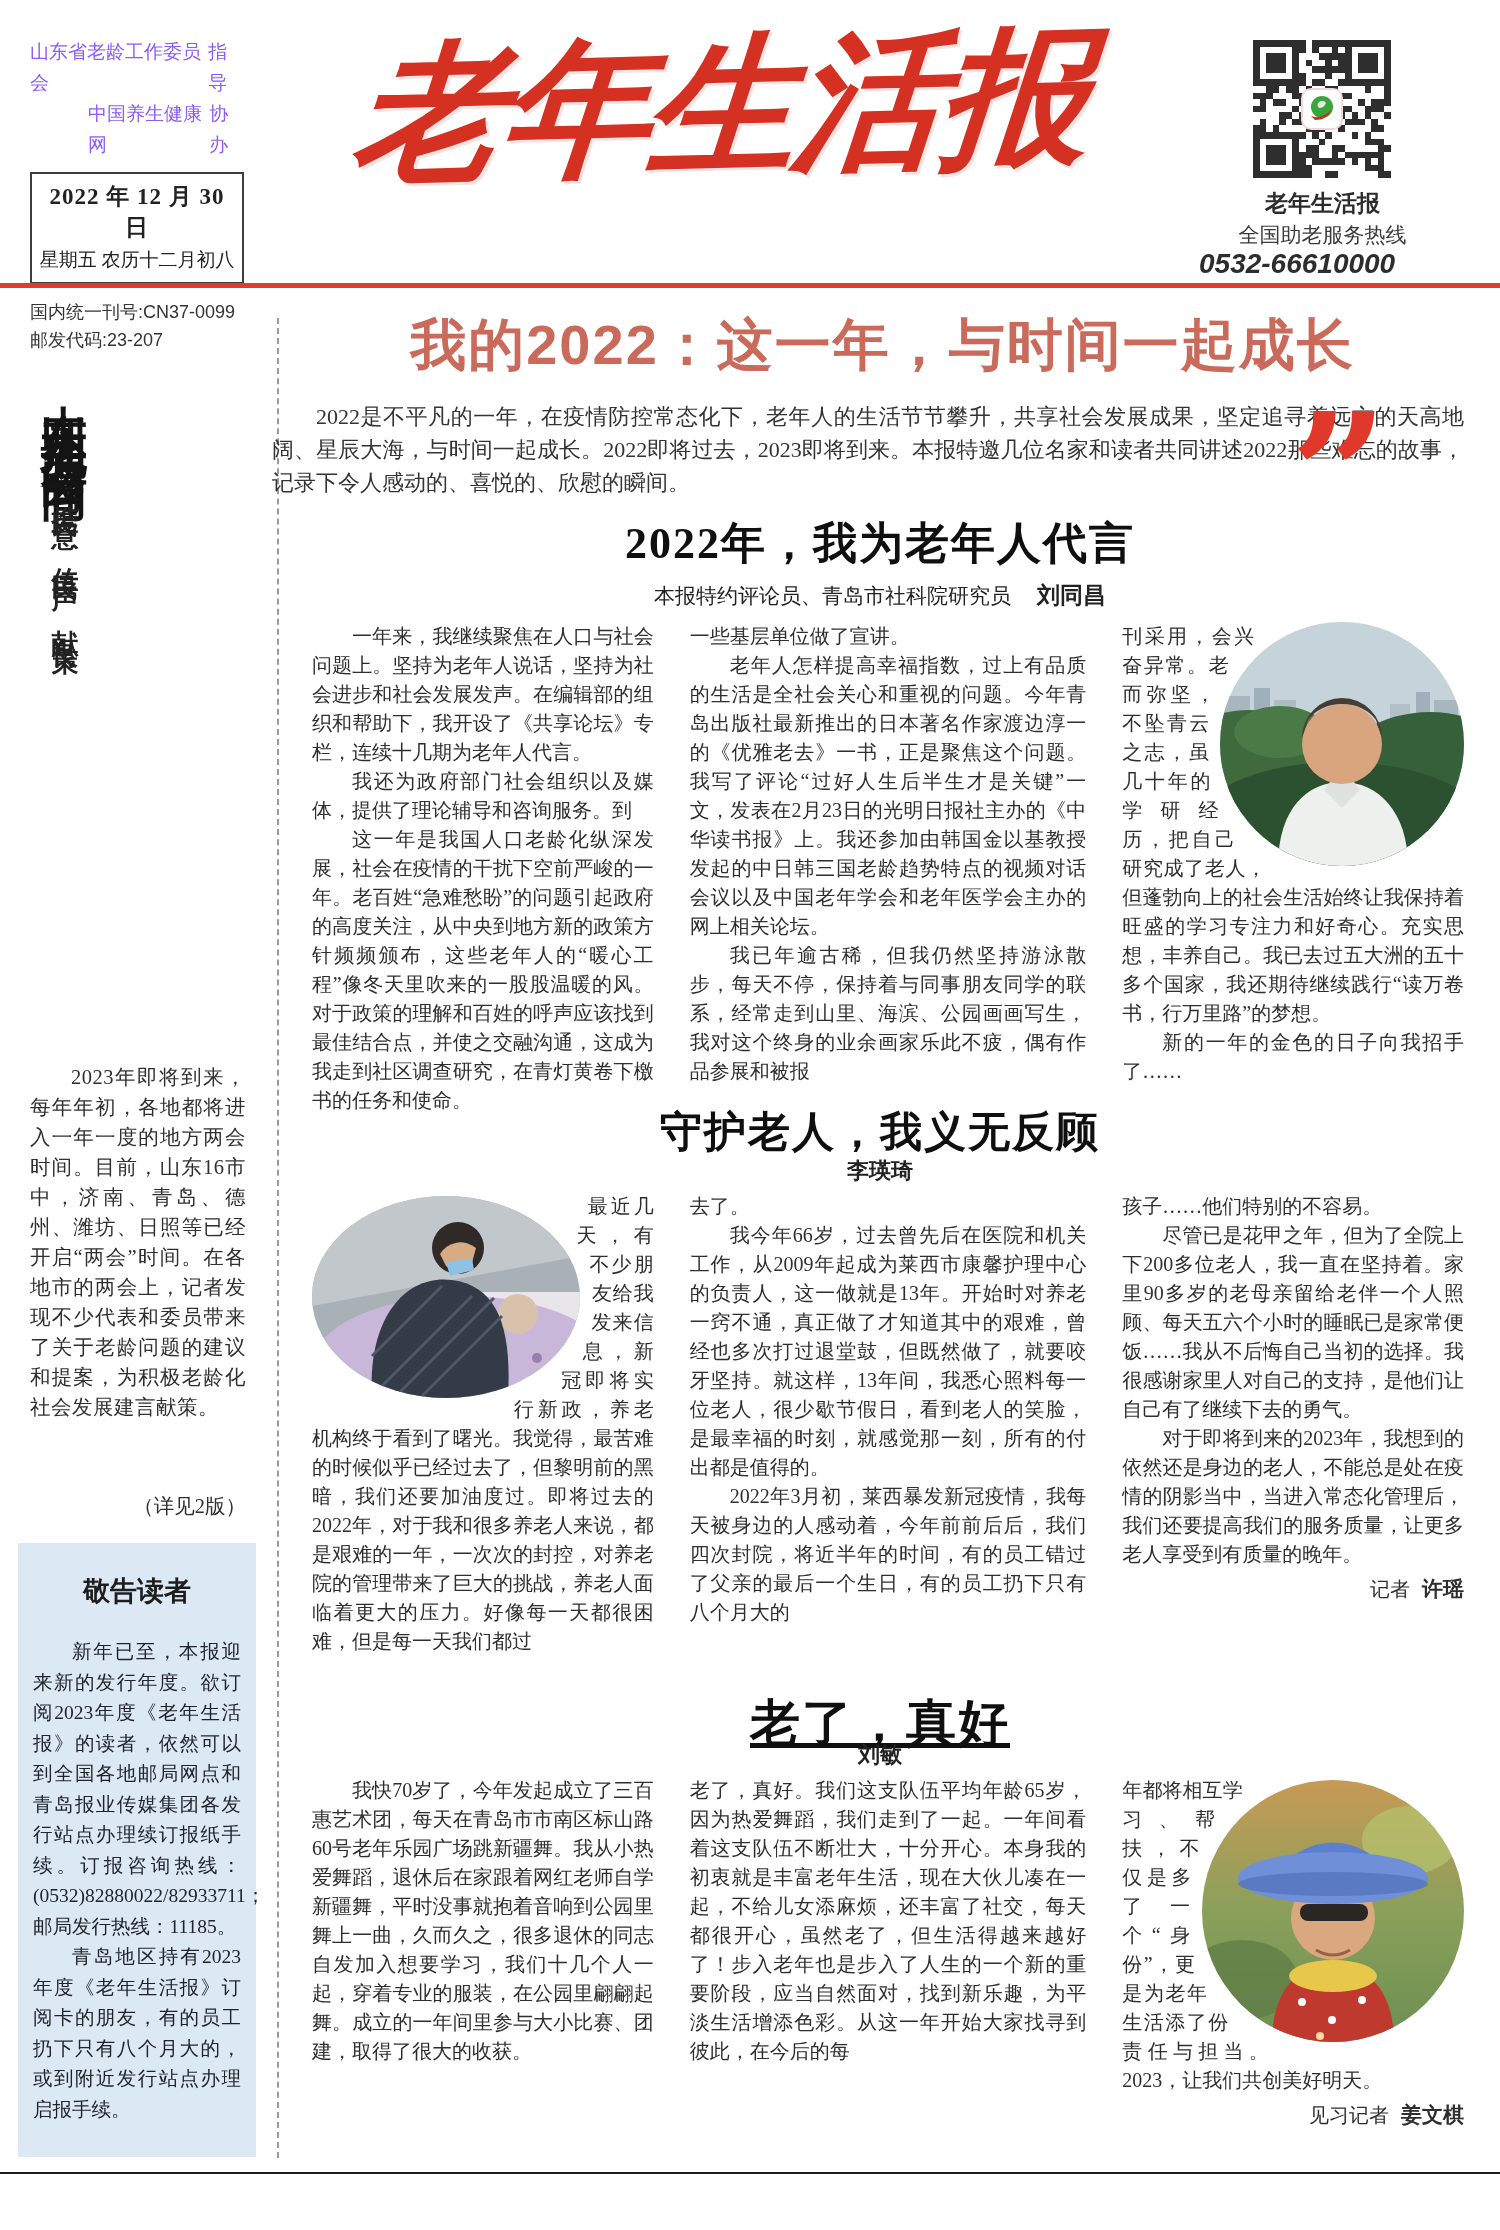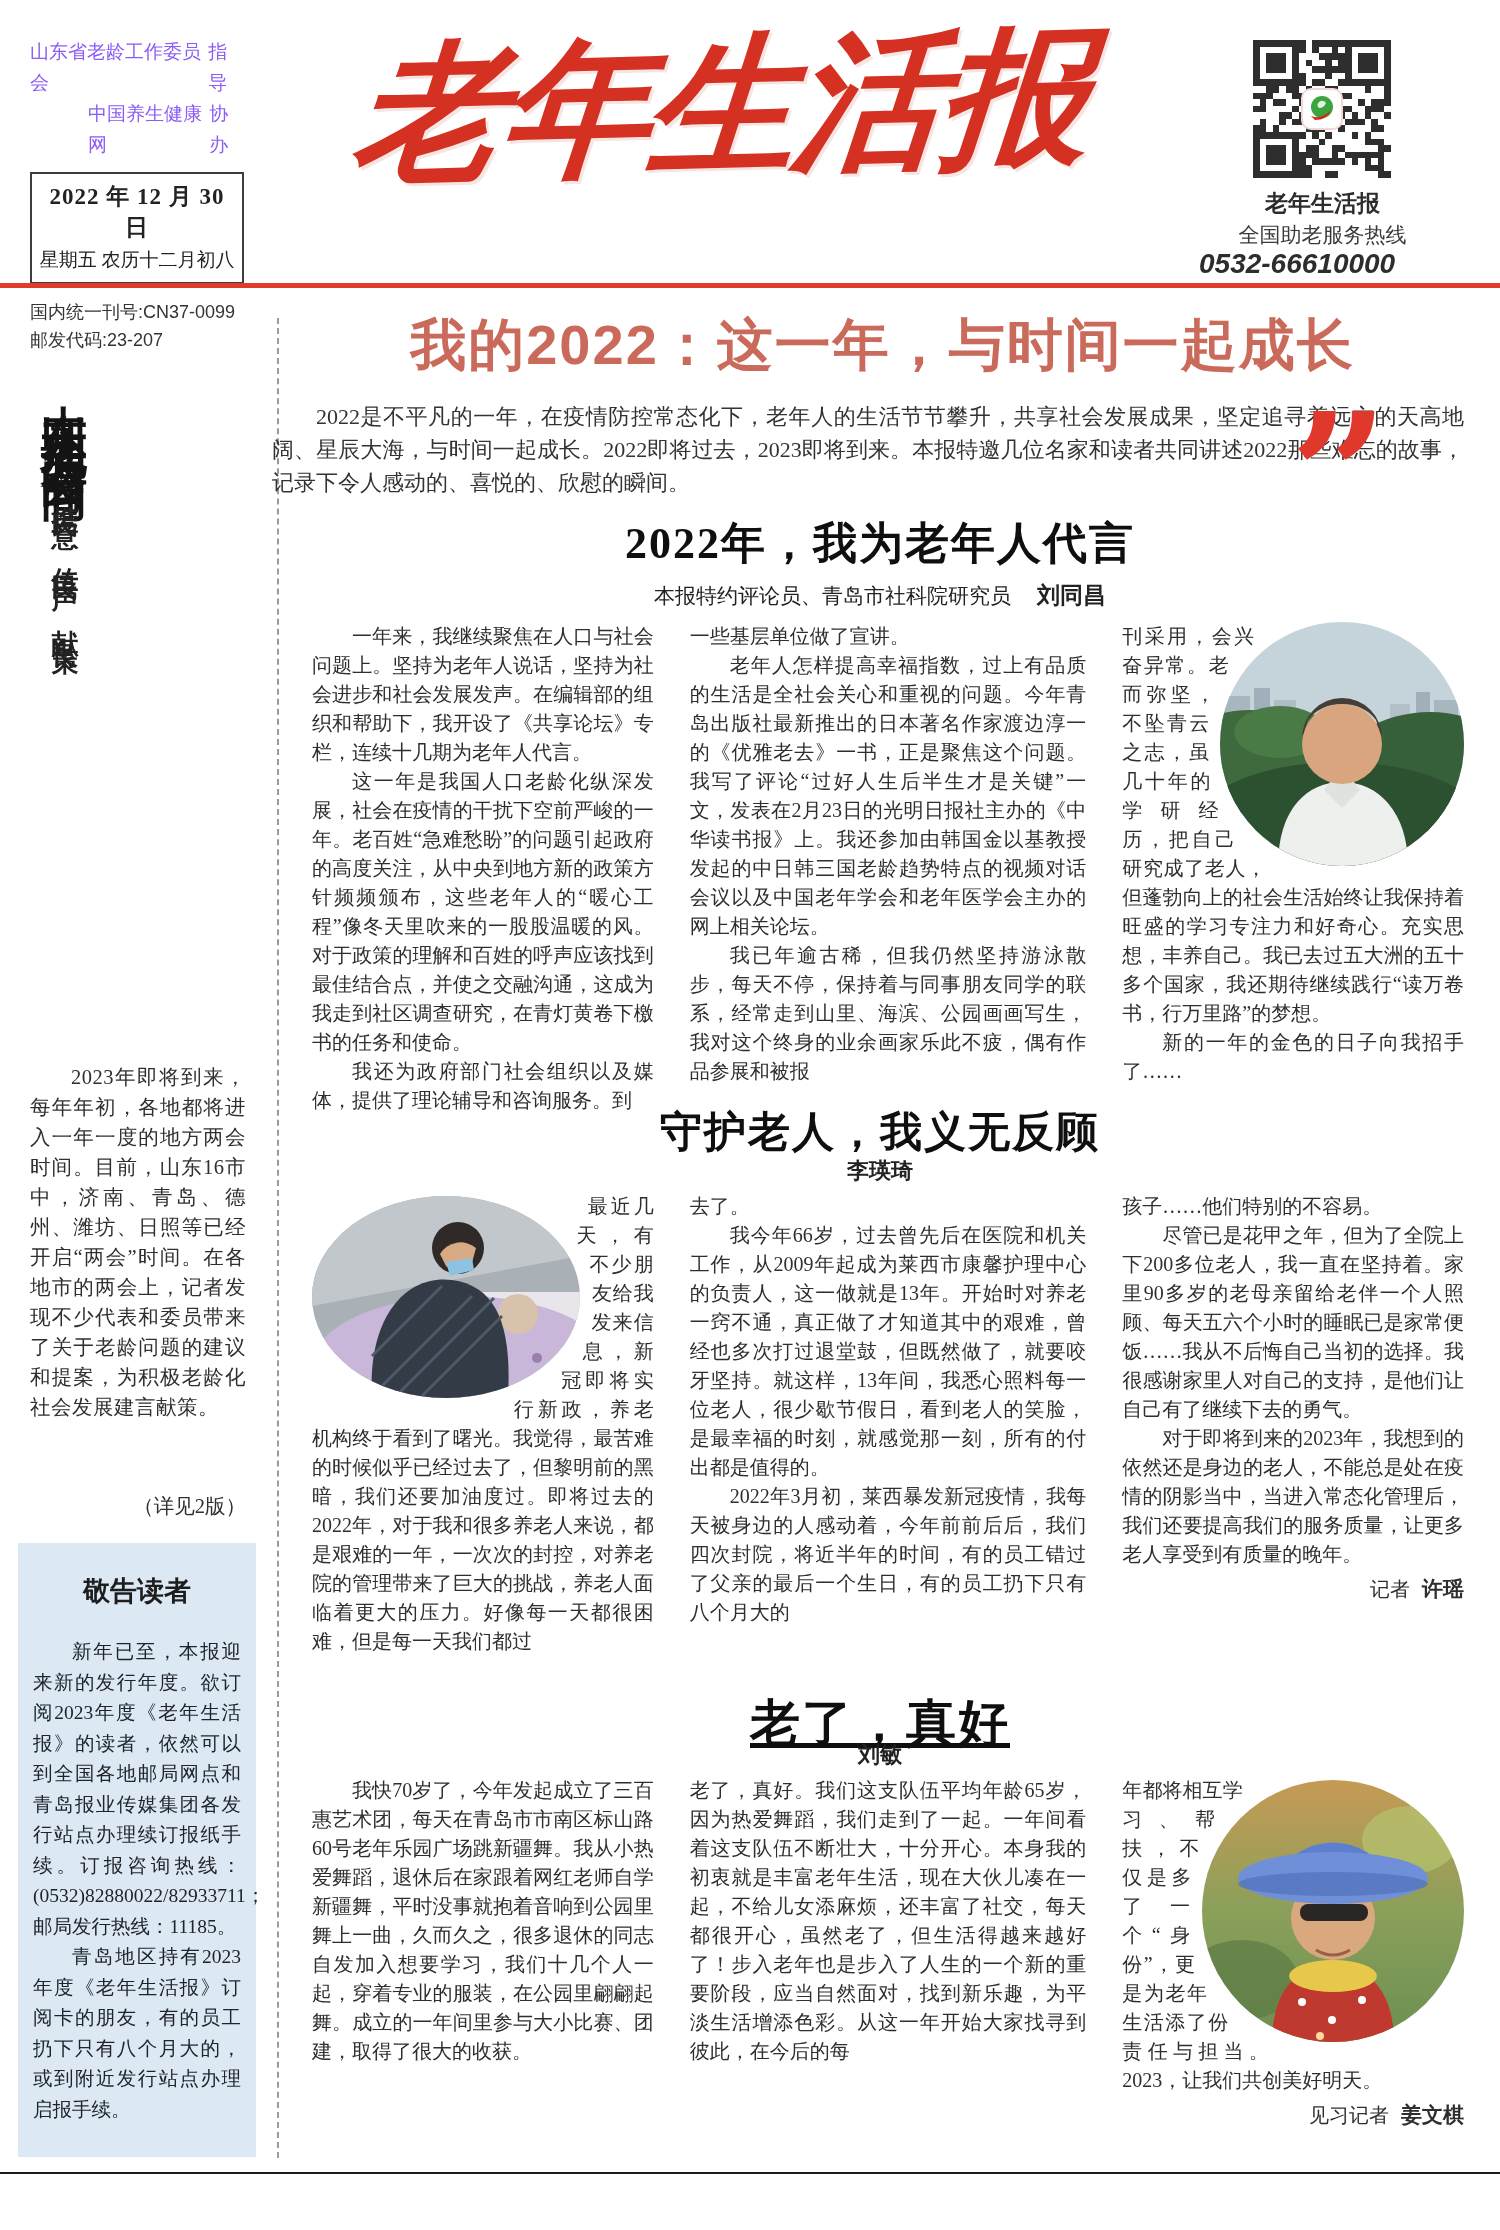--- a/index.html
+++ b/index.html
@@ -579,22 +579,22 @@
   <div class="lead-intro">2022是不平凡的一年，在疫情防控常态化下，老年人的生活节节攀升，共享社会发展成果，坚定追寻着远方的天高地阔、星辰大海，与时间一起成长。2022即将过去，2023即将到来。本报特邀几位名家和读者共同讲述2022那些难忘的故事，记录下令人感动的、喜悦的、欣慰的瞬间。</div>
   <div class="lead-quote">”</div>
 
   <div class="art-title" style="top:514px;">2022年，我为老年人代言</div>
   <div class="art-byline" style="top:580px;">
     <span>本报特约评论员、青岛市社科院研究员</span><span class="name">刘同昌</span>
   </div>
   <div class="body-cols" style="top:622px;height:496px;">
     <div class="col c-a">
       <p>一年来，我继续聚焦在人口与社会问题上。坚持为老年人说话，坚持为社会进步和社会发展发声。在编辑部的组织和帮助下，我开设了《共享论坛》专栏，连续十几期为老年人代言。</p>
+      <p>我还为政府部门社会组织以及媒体，提供了理论辅导和咨询服务。到</p>
       <p>这一年是我国人口老龄化纵深发展，社会在疫情的干扰下空前严峻的一年。老百姓“急难愁盼”的问题引起政府的高度关注，从中央到地方新的政策方针频频颁布，这些老年人的“暖心工程”像冬天里吹来的一股股温暖的风。对于政策的理解和百姓的呼声应该找到最佳结合点，并使之交融沟通，这成为我走到社区调查研究，在青灯黄卷下檄书的任务和使命。</p>
-      <p>我还为政府部门社会组织以及媒体，提供了理论辅导和咨询服务。到</p>
     </div>
     <div class="col c-b">
       <p class="ni">一些基层单位做了宣讲。</p>
       <p>老年人怎样提高幸福指数，过上有品质的生活是全社会关心和重视的问题。今年青岛出版社最新推出的日本著名作家渡边淳一的《优雅老去》一书，正是聚焦这个问题。我写了评论“过好人生后半生才是关键”一文，发表在2月23日的光明日报社主办的《中华读书报》上。我还参加由韩国金以基教授发起的中日韩三国老龄趋势特点的视频对话会议以及中国老年学会和老年医学会主办的网上相关论坛。</p>
       <p>我已年逾古稀，但我仍然坚持游泳散步，每天不停，保持着与同事朋友同学的联系，经常走到山里、海滨、公园画画写生，我对这个终身的业余画家乐此不疲，偶有作品参展和被报</p>
     </div>
     <div class="col c-c">
       <div class="photo1">
         <svg width="244" height="244" viewBox="0 0 244 244">
           <rect width="244" height="244" fill="#c5d3da"></rect>

